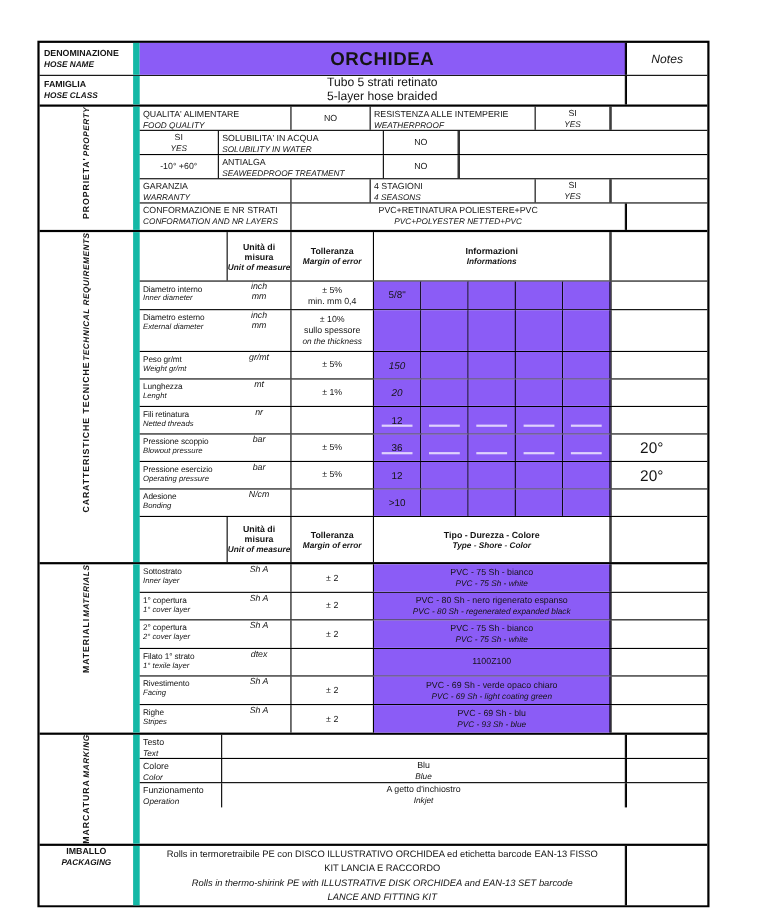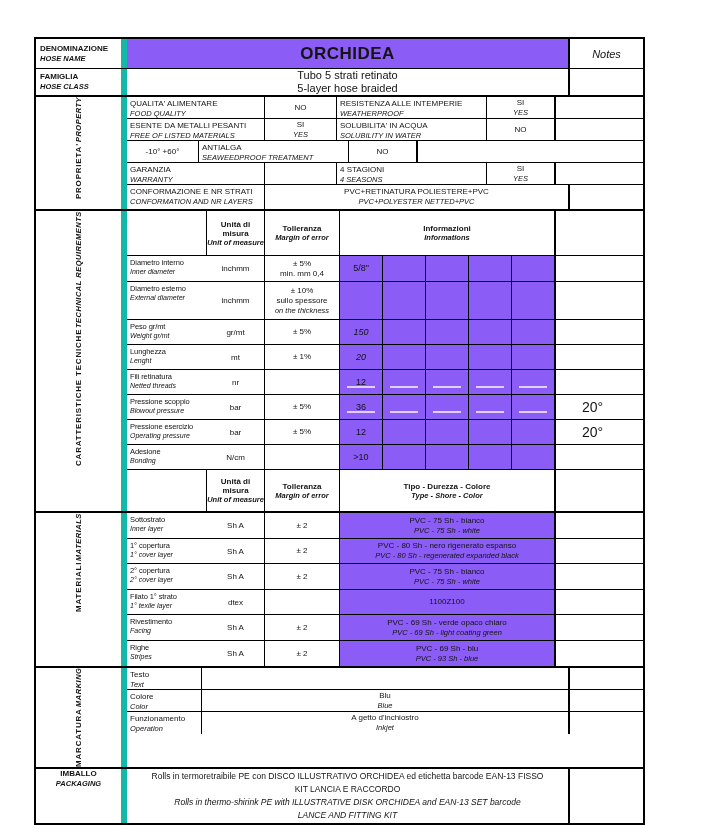--- a/index.html
+++ b/index.html
@@ -27,21 +27,21 @@
   .pit{font-size:8px;line-height:10px}
   .pen{font-size:7.5px;line-height:10px;font-style:italic}
   .b{font-weight:bold}
   .val{font-size:8px;line-height:10px}
   .hdr-it{font-size:8px;font-weight:bold;line-height:9px;text-align:center}
   .hdr-en{font-size:7.5px;font-weight:bold;font-style:italic;line-height:9px;text-align:center}
   .nucell{display:flex}
   .pname{flex:1;padding:2px 0 0 3px}
   .itname{font-size:7.5px;line-height:9px;letter-spacing:-0.1px}
   .enname{font-size:7px;line-height:9px;font-style:italic}
-  .punit{width:57px;display:flex;flex-direction:row;align-items:center;justify-content:center;font-size:8px;line-height:9px}
+  .punit{width:57px;display:flex;flex-direction:column;align-items:center;font-style:italic;font-size:8px;line-height:9px}
   .toltext{font-size:8px;line-height:10px}
   .gridcell{position:relative}
   .gval{font-size:9px;line-height:11px}
   .gval.ital{font-style:italic}
   .dashline{position:absolute;left:16%;right:16%;bottom:6px;height:2px;background:rgba(255,255,255,.72)}
   .title-orchidea{font-size:17px;font-weight:bold;letter-spacing:.5px}
   .fam1{font-size:11px;line-height:13px}
   .fam2{font-size:11px;line-height:13px;}
   .noteshdr{font-size:11px;font-style:italic}
   .notesval{font-size:14px}
@@ -101,24 +101,20 @@
             <div class="pit">RESISTENZA ALLE INTEMPERIE</div>
             <div class="pen">WEATHERPROOF</div>
           </div>
           <div class="cell w68 vcenter">
             <div class="val">SI</div>
             <div class="pen">YES</div>
           </div>
           <div class="cell notescell"></div>
         </div>
         <div class="row h22">
-          <div class="cell w138 pcell">
-            <div class="pit">ESENTE DA METALLI PESANTI</div>
-            <div class="pen">FREE OF LISTED MATERIALS</div>
-          </div>
           <div class="cell w72 vcenter">
             <div class="val">SI</div>
             <div class="pen">YES</div>
           </div>
           <div class="cell w150 pcell">
             <div class="pit">SOLUBILITA' IN ACQUA</div>
             <div class="pen">SOLUBILITY IN WATER</div>
           </div>
           <div class="cell w68 vcenter">
             <div class="val">NO</div>

